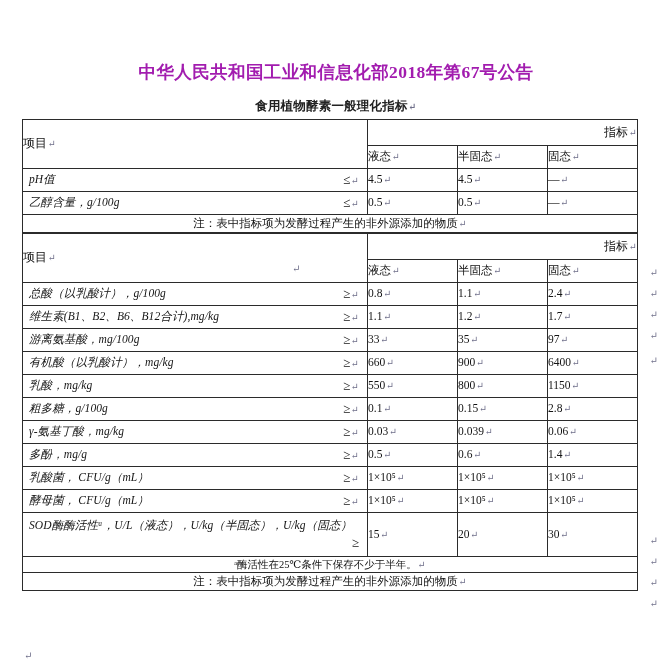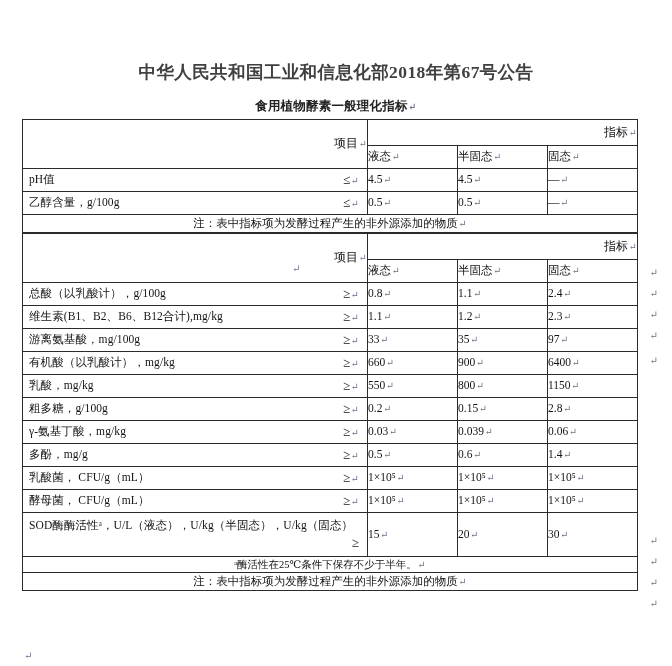--- a/index.html
+++ b/index.html
@@ -15,21 +15,21 @@
 
   
   .doc-title{
     text-align:center;
     font-size:17.5px;
     font-weight:bold;
     letter-spacing:.4px;
     margin:0;
     padding:62px 0 0 0;
     line-height:1.25;
-    color:#404040;
+    color:#a21caf;
   }
   .doc-subtitle{
     text-align:center;
     font-size:13.5px;
     font-weight:normal;
     margin:0;
     padding:9px 0 0 0;
     letter-spacing:.3px;
     color:#161616;
   }
@@ -63,20 +63,21 @@
   .c-item{width:345px;}
   .c-val{width:90px;text-align:center;}
 
   .item-cell{
     display:flex;
     align-items:flex-end;
     justify-content:space-between;
     padding:3px 4px 3px 6px;
     min-height:18px;
     box-sizing:border-box;
+    font-style:italic;
   }
   .item-text{
     text-align:left;
     line-height:1.35;
     letter-spacing:.1px;
   }
   .op{
     font-size:13px;
     padding-left:8px;
     padding-right:4px;
@@ -88,21 +89,21 @@
     padding:2px 4px 2px 6px;
   }
   .item-cell.two-line .item-text{display:block;}
   .item-cell.two-line .op{
     display:block;
     text-align:right;
     padding:2px 4px 0 0;
   }
 
   .hdr-item{
-    text-align:right;
+    text-align:left;
     height:42px;
     line-height:47px;
     font-size:12px;
   }
   .hdr-span{
     text-align:right;
     height:20px;
     line-height:24px;
     font-size:12px;
   }
@@ -253,21 +254,21 @@
           </tr>
           <tr>
             <td>
               <div class="item-cell">
                 <span class="item-text">维生素(B1、B2、B6、B12合计),mg/kg</span>
                 <span class="op"><span>≥</span><span class="pc">↵</span></span>
               </div>
             </td>
             <td class="val"><span>1.1</span><span class="pc">↵</span></td>
             <td class="val"><span>1.2</span><span class="pc">↵</span></td>
-            <td class="val"><span>2.3</span><span class="pc">↵</span></td>
+            <td class="val"><span>1.7</span><span class="pc">↵</span></td>
           </tr>
           <tr>
             <td>
               <div class="item-cell">
                 <span class="item-text">游离氨基酸，mg/100g</span>
                 <span class="op"><span>≥</span><span class="pc">↵</span></span>
               </div>
             </td>
             <td class="val"><span>33</span><span class="pc">↵</span></td>
             <td class="val"><span>35</span><span class="pc">↵</span></td>
@@ -295,21 +296,21 @@
             <td class="val"><span>800</span><span class="pc">↵</span></td>
             <td class="val"><span>1150</span><span class="pc">↵</span></td>
           </tr>
           <tr>
             <td>
               <div class="item-cell">
                 <span class="item-text">粗多糖，g/100g</span>
                 <span class="op"><span>≥</span><span class="pc">↵</span></span>
               </div>
             </td>
-            <td class="val"><span>0.2</span><span class="pc">↵</span></td>
+            <td class="val"><span>0.1</span><span class="pc">↵</span></td>
             <td class="val"><span>0.15</span><span class="pc">↵</span></td>
             <td class="val"><span>2.8</span><span class="pc">↵</span></td>
           </tr>
           <tr>
             <td>
               <div class="item-cell">
                 <span class="item-text">γ-氨基丁酸，mg/kg</span>
                 <span class="op"><span>≥</span><span class="pc">↵</span></span>
               </div>
             </td>

